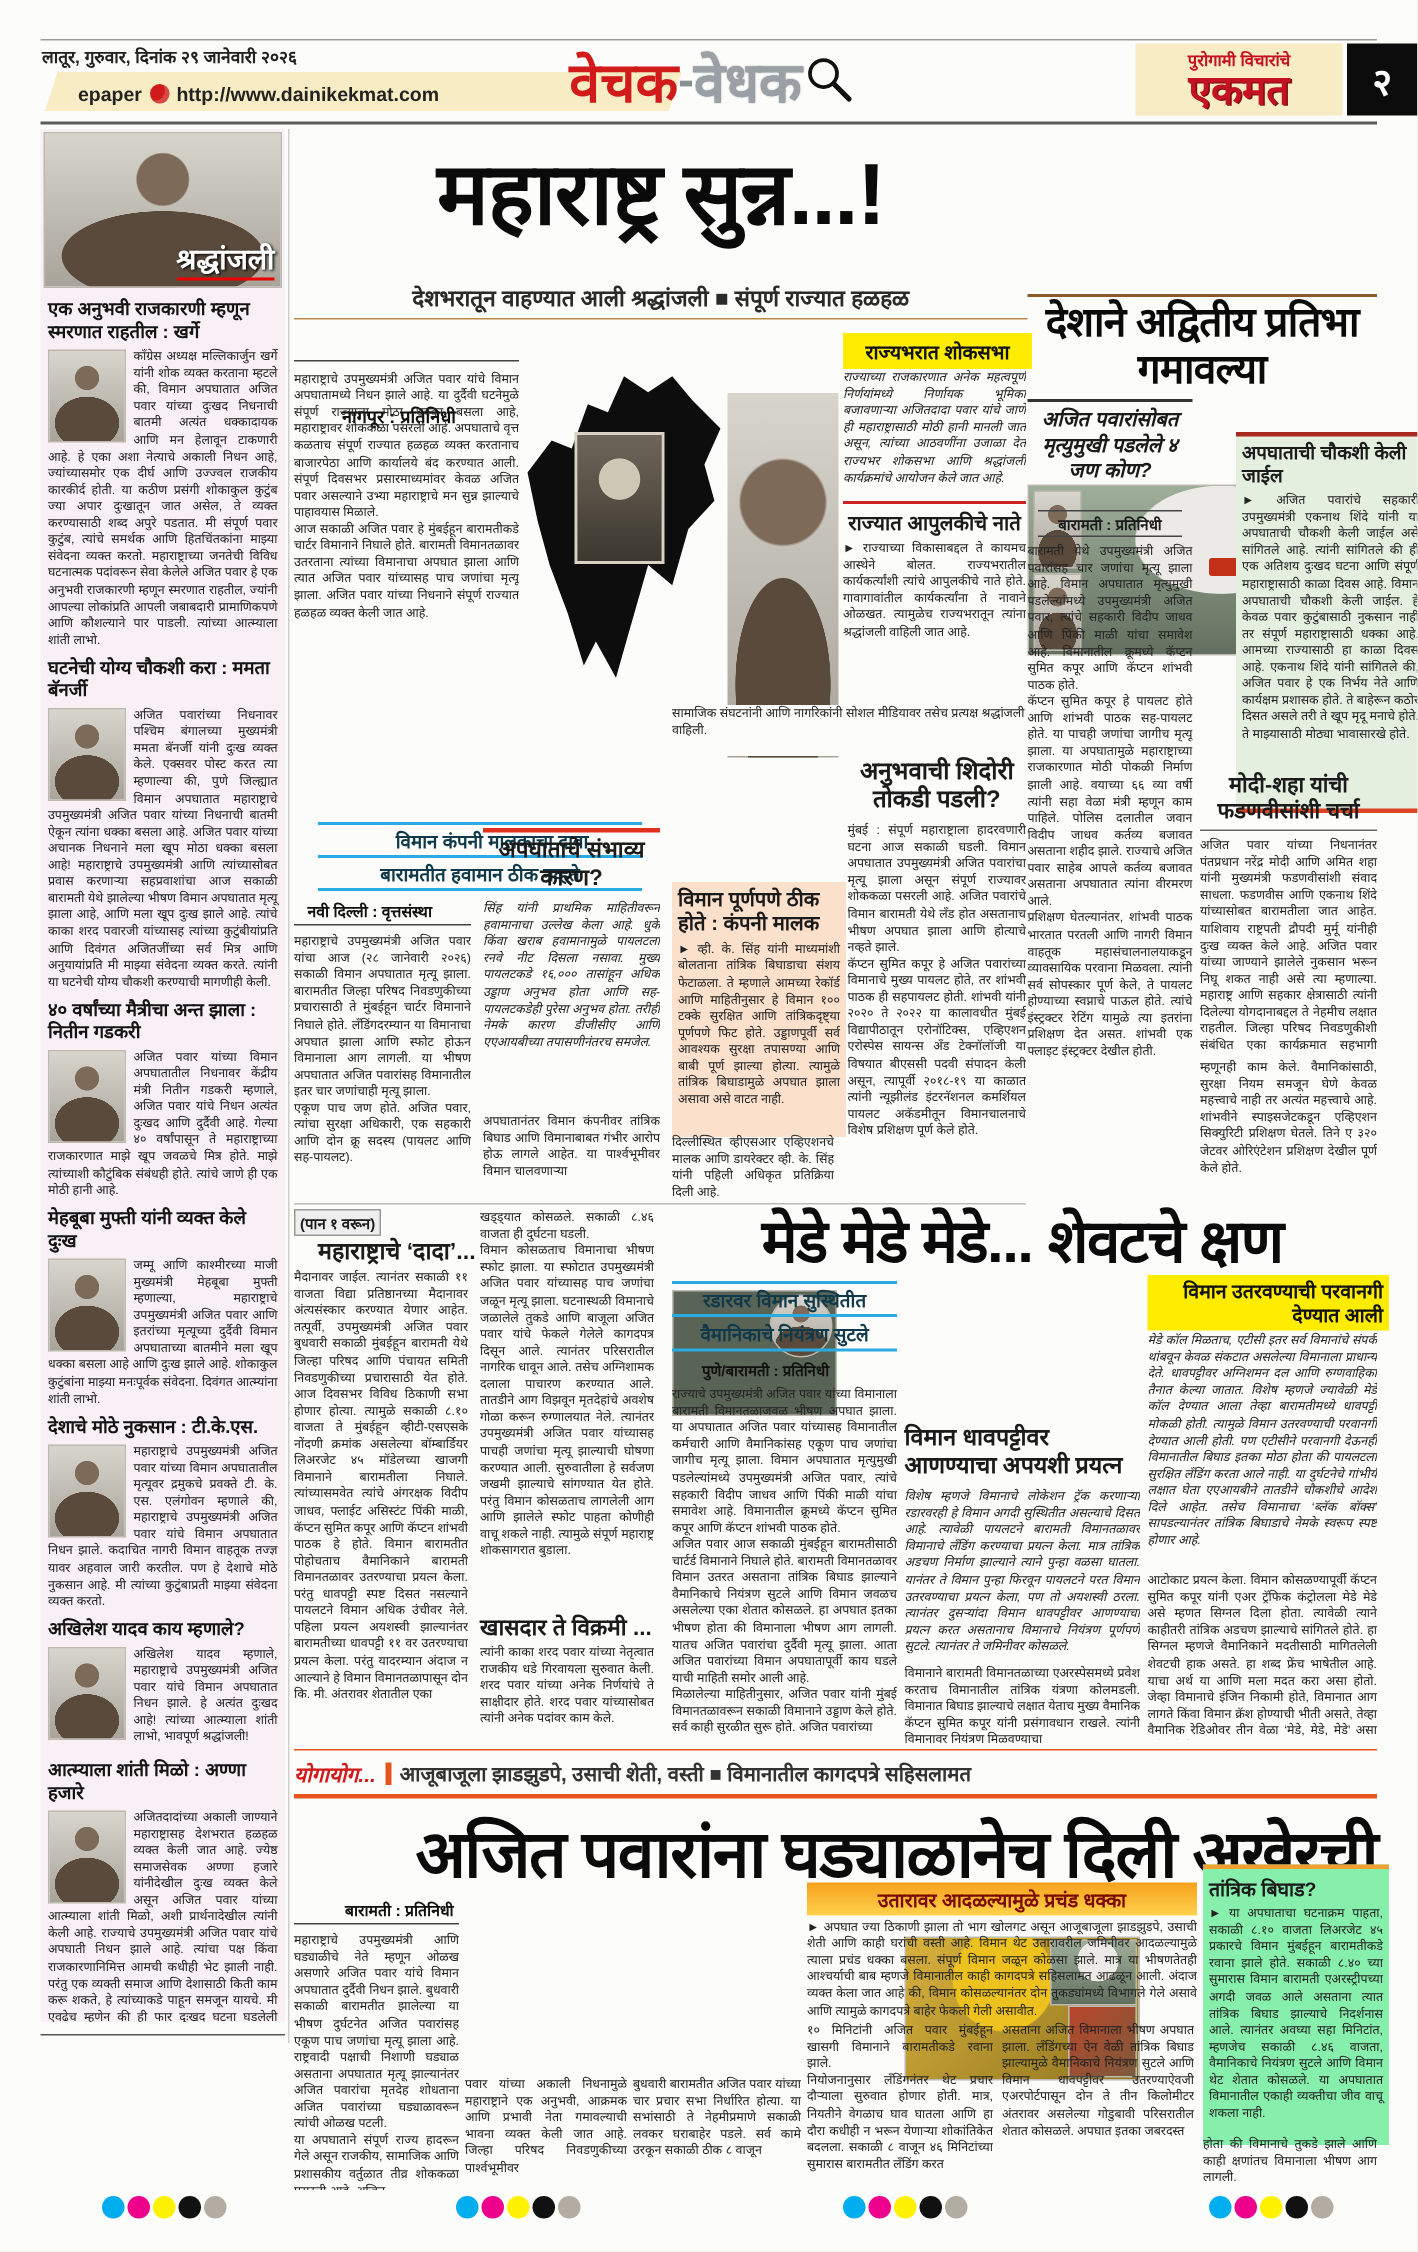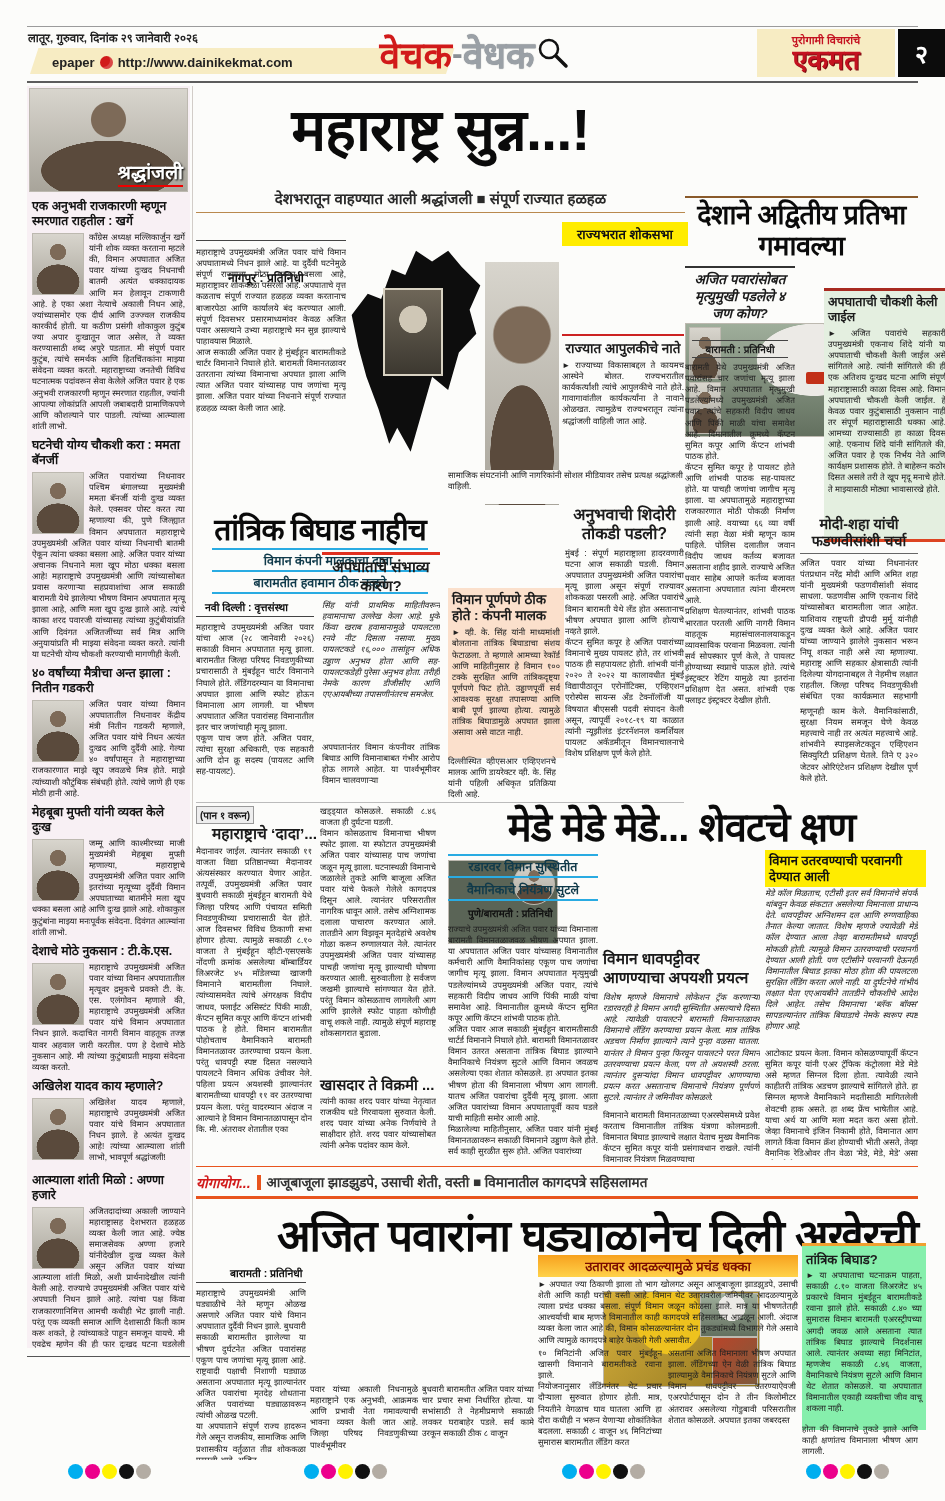--- a/index.html
+++ b/index.html
@@ -133,20 +133,21 @@
   <div class="abs" style="left:349px;top:226px;width:134px;height:280px;">
     <svg width="134" height="280" viewBox="0 0 100 200">
       <polygon fill="#0d0d0d" points="2,62 14,46 24,50 32,28 42,32 50,14 62,22 74,14 84,26 98,40 90,58 95,76 82,90 74,118 62,108 54,136 46,164 36,146 30,158 22,132 13,108 7,86"></polygon>
     </svg>
     <div class="ph ph-map-inset" style="position:absolute;left:34px;top:62px;width:56px;height:84px;"></div>
   </div>
   <div class="abs ph ph-person" style="left:485px;top:262px;width:74px;height:243px;border:none;"></div>
   <div class="abs b8 j" style="left:448px;top:470px;width:235px;height:34px;background:#fcfcfa;">सामाजिक संघटनांनी आणि नागरिकांनी सोशल मीडियावर तसेच प्रत्यक्ष श्रद्धांजली वाहिली.</div>
 
   <div class="abs ybox" style="left:562px;top:222px;width:122px;padding:3px 2px;font-size:13px;text-align:center;">राज्यभरात शोकसभा</div>
+  <div class="abs b8 j hide" style="left:562px;top:246px;width:122px;height:84px;font-style:italic;">राज्याच्या राजकारणात अनेक महत्वपूर्ण निर्णयांमध्ये निर्णायक भूमिका बजावणाऱ्या अजितदादा पवार यांचे जाणे ही महाराष्ट्रासाठी मोठी हानी मानली जात असून, त्यांच्या आठवणींना उजाळा देत राज्यभर शोकसभा आणि श्रद्धांजली कार्यक्रमांचे आयोजन केले जात आहे.</div>
   <div class="abs" style="left:562px;top:334px;width:122px;border-top:2px solid #c22;padding-top:3px;font-size:13.5px;font-weight:bold;text-align:center;">राज्यात आपुलकीचे नाते</div>
   <div class="abs b8 j hide" style="left:562px;top:360px;width:122px;height:104px;">► राज्याच्या विकासाबद्दल ते कायमच आस्थेने बोलत. राज्यभरातील कार्यकर्त्यांशी त्यांचे आपुलकीचे नाते होते. गावागावांतील कार्यकर्त्यांना ते नावाने ओळखत. त्यामुळेच राज्यभरातून त्यांना श्रद्धांजली वाहिली जात आहे.</div>
 
   <div class="abs ph ph-smoke" style="left:685px;top:80px;width:233px;height:112px;">
     <div class="ph ph-person" style="position:absolute;left:3px;top:3px;width:30px;height:50px;"></div>
     <div class="ph ph-person" style="position:absolute;left:3px;top:58px;width:30px;height:50px;"></div>
     <div class="ph ph-person" style="position:absolute;right:3px;top:3px;width:30px;height:50px;border-color:#e0c020;"></div>
     <div class="ph ph-person" style="position:absolute;right:3px;top:58px;width:30px;height:50px;"></div>
     <div style="position:absolute;left:120px;top:48px;width:44px;height:12px;background:#c23018;border-radius:2px;"></div>
   </div>
@@ -161,21 +162,20 @@
 
   <div class="abs greenbox hide" style="left:824px;top:264px;width:118px;height:240px;padding:4px;margin-top:24px;">
     <div style="font-size:12.5px;font-weight:bold;line-height:1.2;margin-bottom:3px;">अपघाताची चौकशी केली जाईल</div>
     <div class="b8 j">► अजित पवारांचे सहकारी उपमुख्यमंत्री एकनाथ शिंदे यांनी या अपघाताची चौकशी केली जाईल असे सांगितले आहे. त्यांनी सांगितले की ही एक अतिशय दुःखद घटना आणि संपूर्ण महाराष्ट्रासाठी काळा दिवस आहे. विमान अपघाताची चौकशी केली जाईल. हे केवळ पवार कुटुंबासाठी नुकसान नाही तर संपूर्ण महाराष्ट्रासाठी धक्का आहे. आमच्या राज्यासाठी हा काळा दिवस आहे. एकनाथ शिंदे यांनी सांगितले की, अजित पवार हे एक निर्भय नेते आणि कार्यक्षम प्रशासक होते. ते बाहेरून कठोर दिसत असले तरी ते खूप मृदू मनाचे होते. ते माझ्यासाठी मोठ्या भावासारखे होते.</div>
   </div>
   <div class="abs" style="left:800px;top:516px;width:118px;font-size:14.5px;font-weight:bold;text-align:center;line-height:1.2;">मोदी-शहा यांची फडणवीसांशी चर्चा</div>
   <div class="abs rule" style="left:800px;top:553px;width:118px;height:1px;background:#666"></div>
   <div class="abs b8 j hide" style="left:800px;top:558px;width:118px;height:144px;">अजित पवार यांच्या निधनानंतर पंतप्रधान नरेंद्र मोदी आणि अमित शहा यांनी मुख्यमंत्री फडणवीसांशी संवाद साधला. फडणवीस आणि एकनाथ शिंदे यांच्यासोबत बारामतीला जात आहेत. याशिवाय राष्ट्रपती द्रौपदी मुर्मू यांनीही दुःख व्यक्त केले आहे. अजित पवार यांच्या जाण्याने झालेले नुकसान भरून निघू शकत नाही असे त्या म्हणाल्या. महाराष्ट्र आणि सहकार क्षेत्रासाठी त्यांनी दिलेल्या योगदानाबद्दल ते नेहमीच लक्षात राहतील. जिल्हा परिषद निवडणुकीशी संबंधित एका कार्यक्रमात सहभागी होण्यासाठी अजित पवार बारामतीला आले होते.</div>
   <div class="abs b8 j hide" style="left:800px;top:706px;width:118px;height:86px;">म्हणूनही काम केले. वैमानिकांसाठी, सुरक्षा नियम समजून घेणे केवळ महत्त्वाचे नाही तर अत्यंत महत्त्वाचे आहे. शांभवीने स्पाइसजेटकडून एव्हिएशन सिक्युरिटी प्रशिक्षण घेतले. तिने ए ३२० जेटवर ओरिएंटेशन प्रशिक्षण देखील पूर्ण केले होते.</div>
 
-  <div class="abs headline-xl" style="left:198px;top:508px;width:244px;font-size:30px;text-align:center;">तांत्रिक बिघाड नाहीच</div>
   <div class="abs cyan-rule" style="left:212px;top:548px;width:216px;"></div>
   <div class="abs subhead-cyan" style="left:220px;top:552px;width:216px;">विमान कंपनी मालकाचा दावा</div>
   <div class="abs cyan-rule" style="left:212px;top:570px;width:216px;"></div>
   <div class="abs subhead-cyan" style="left:212px;top:574px;width:216px;">बारामतीत हवामान ठीक नव्हते</div>
   <div class="abs cyan-rule" style="left:212px;top:592px;width:216px;"></div>
   <div class="abs byline" style="left:205px;top:600px;">नवी दिल्ली : वृत्तसंस्था</div>
   <div class="abs rule" style="left:196px;top:616px;width:118px;height:1px;background:#444"></div>
   <div class="abs b8 j pre hide" style="left:196px;top:622px;width:118px;height:178px;">महाराष्ट्राचे उपमुख्यमंत्री अजित पवार यांचा आज (२८ जानेवारी २०२६) सकाळी विमान अपघातात मृत्यू झाला. बारामतीत जिल्हा परिषद निवडणुकीच्या प्रचारासाठी ते मुंबईहून चार्टर विमानाने निघाले होते. लँडिंगदरम्यान या विमानाचा अपघात झाला आणि स्फोट होऊन विमानाला आग लागली. या भीषण अपघातात अजित पवारांसह विमानातील इतर चार जणांचाही मृत्यू झाला.
 एकूण पाच जण होते. अजित पवार, त्यांचा सुरक्षा अधिकारी, एक सहकारी आणि दोन क्रू सदस्य (पायलट आणि सह-पायलट).</div>
 
@@ -218,21 +218,21 @@
 मिळालेल्या माहितीनुसार, अजित पवार यांनी मुंबई विमानतळावरून सकाळी विमानाने उड्डाण केले होते. सर्व काही सुरळीत सुरू होते. अजित पवारांच्या</div>
 
   <div class="abs ph ph-turban" style="left:603px;top:850px;width:155px;height:94px;">
     <div class="ph ph-smoke" style="position:absolute;right:1px;top:1px;width:56px;height:42px;"></div>
     <div class="ph" style="position:absolute;right:1px;bottom:1px;width:44px;height:46px;background:linear-gradient(135deg,#b8452a,#7d5a3c);"></div>
   </div>
   <div class="abs" style="left:603px;top:950px;width:157px;font-size:15.5px;font-weight:bold;line-height:1.2;">विमान धावपट्टीवर आणण्याचा अपयशी प्रयत्न</div>
   <div class="abs b8 j hide" style="left:603px;top:992px;width:157px;height:114px;font-style:italic;">विशेष म्हणजे विमानाचे लोकेशन ट्रॅक करणाऱ्या रडारवरही हे विमान अगदी सुस्थितीत असल्याचे दिसत आहे. त्यावेळी पायलटने बारामती विमानतळावर विमानाचे लँडिंग करण्याचा प्रयत्न केला. मात्र तांत्रिक अडचण निर्माण झाल्याने त्याने पुन्हा वळसा घातला. यानंतर ते विमान पुन्हा फिरवून पायलटने परत विमान उतरवण्याचा प्रयत्न केला, पण तो अयशस्वी ठरला. त्यानंतर दुसऱ्यांदा विमान धावपट्टीवर आणण्याचा प्रयत्न करत असतानाच विमानाचे नियंत्रण पूर्णपणे सुटले. त्यानंतर ते जमिनीवर कोसळले.</div>
   <div class="abs b8 j hide" style="left:603px;top:1110px;width:157px;height:54px;">विमानाने बारामती विमानतळाच्या एअरस्पेसमध्ये प्रवेश करताच विमानातील तांत्रिक यंत्रणा कोलमडली. विमानात बिघाड झाल्याचे लक्षात येताच मुख्य वैमानिक कॅप्टन सुमित कपूर यांनी प्रसंगावधान राखले. त्यांनी विमानावर नियंत्रण मिळवण्याचा</div>
 
-  <div class="abs ybox" style="left:765px;top:850px;width:153px;padding:3px 4px;font-size:13px;line-height:1.2;">विमान उतरवण्याची परवानगी देण्यात आली</div>
+  <div class="abs ybox" style="left:765px;top:850px;width:153px;padding:3px 4px;font-size:13px;line-height:1.2;text-align:right;">विमान उतरवण्याची परवानगी देण्यात आली</div>
   <div class="abs b8 j hide" style="left:765px;top:888px;width:153px;height:154px;font-style:italic;">मेडे कॉल मिळताच, एटीसी इतर सर्व विमानांचे संपर्क थांबवून केवळ संकटात असलेल्या विमानाला प्राधान्य देते. धावपट्टीवर अग्निशमन दल आणि रुग्णवाहिका तैनात केल्या जातात. विशेष म्हणजे ज्यावेळी मेडे कॉल देण्यात आला तेव्हा बारामतीमध्ये धावपट्टी मोकळी होती. त्यामुळे विमान उतरवण्याची परवानगी देण्यात आली होती. पण एटीसीने परवानगी देऊनही विमानातील बिघाड इतका मोठा होता की पायलटला सुरक्षित लँडिंग करता आले नाही. या दुर्घटनेचे गांभीर्य लक्षात घेता एएआयबीने तातडीने चौकशीचे आदेश दिले आहेत. तसेच विमानाचा ‘ब्लॅक बॉक्स’ सापडल्यानंतर तांत्रिक बिघाडाचे नेमके स्वरूप स्पष्ट होणार आहे.</div>
   <div class="abs b8 j hide" style="left:765px;top:1048px;width:153px;height:112px;">आटोकाट प्रयत्न केला. विमान कोसळण्यापूर्वी कॅप्टन सुमित कपूर यांनी एअर ट्रॅफिक कंट्रोलला मेडे मेडे असे म्हणत सिग्नल दिला होता. त्यावेळी त्याने काहीतरी तांत्रिक अडचण झाल्याचे सांगितले होते. हा सिग्नल म्हणजे वैमानिकाने मदतीसाठी मागितलेली शेवटची हाक असते. हा शब्द फ्रेंच भाषेतील आहे. याचा अर्थ या आणि मला मदत करा असा होतो. जेव्हा विमानाचे इंजिन निकामी होते, विमानात आग लागते किंवा विमान क्रॅश होण्याची भीती असते, तेव्हा वैमानिक रेडिओवर तीन वेळा ‘मेडे, मेडे, मेडे’ असा संदेश देतो.</div>
 
   <div class="abs" style="left:196px;top:1166px;width:722px;height:1px;background:#e8541d"></div>
   <div class="abs" style="left:196px;top:1170px;width:722px;height:24px;display:flex;align-items:center;gap:6px;">
     <span style="font-size:14px;font-weight:bold;color:#d11a1a;font-style:italic;">योगायोग...</span>
     <span style="width:4px;height:15px;background:#e8541d;display:inline-block;"></span>
     <span style="font-size:13.5px;font-weight:bold;color:#333;text-align:center;">आजूबाजूला झाडझुडपे, उसाची शेती, वस्ती ■ विमानातील कागदपत्रे सहिसलामत</span>
   </div>
   <div class="abs" style="left:196px;top:1196px;width:722px;height:3px;background:#e8541d"></div>

